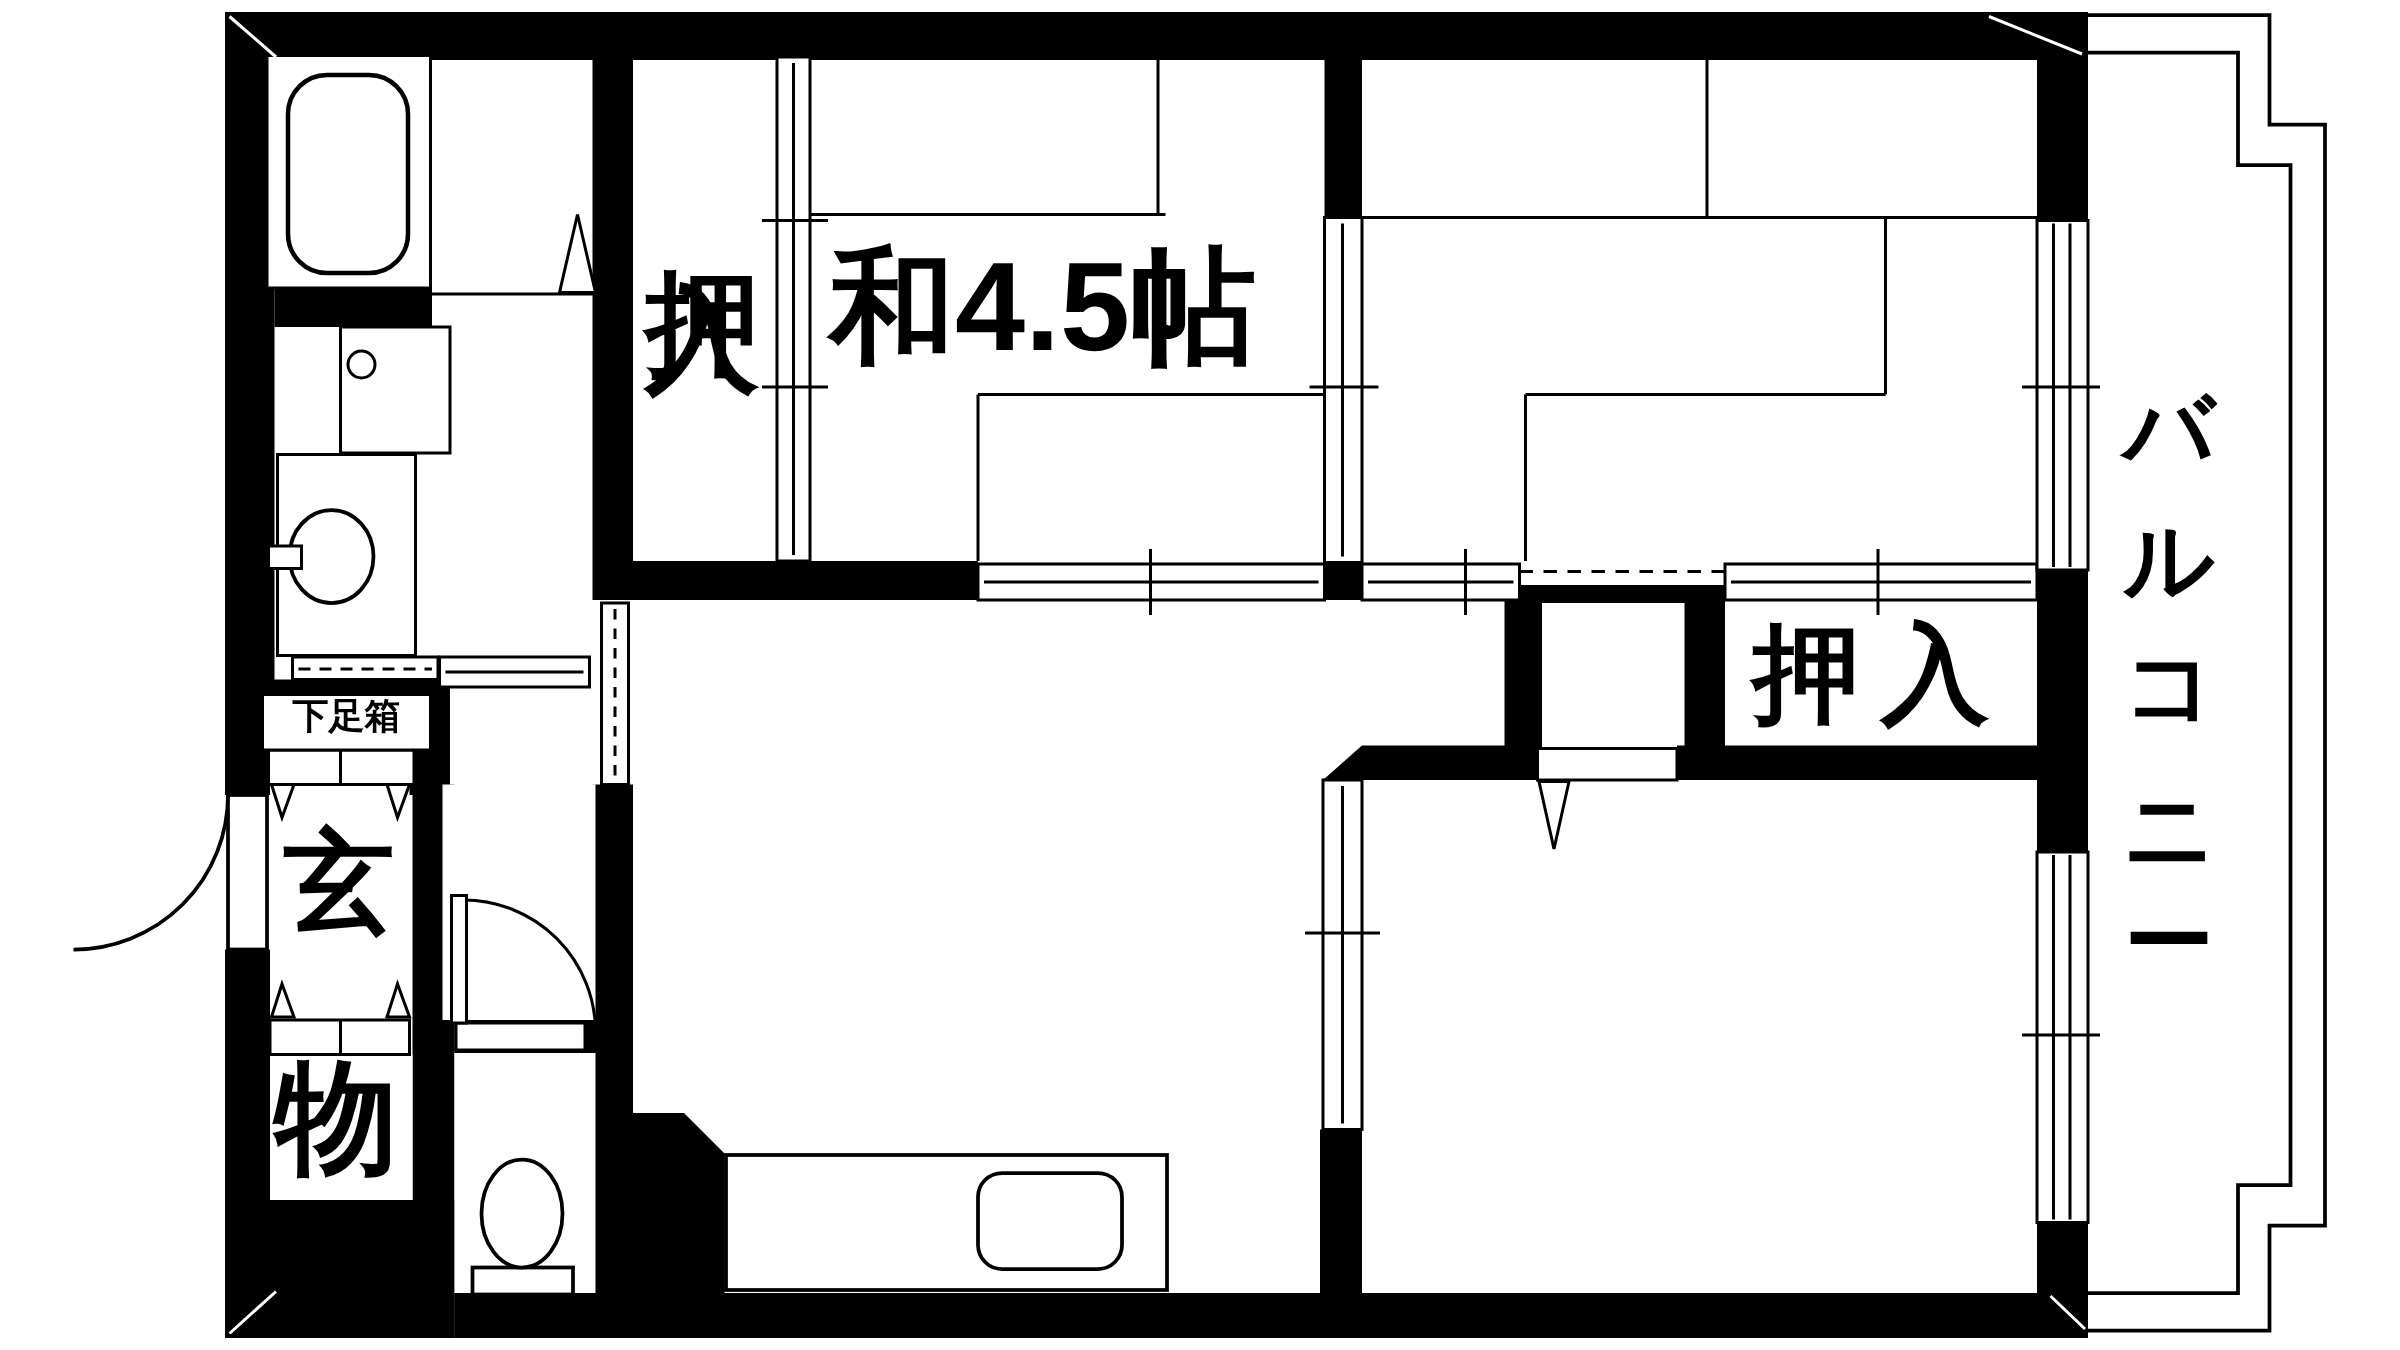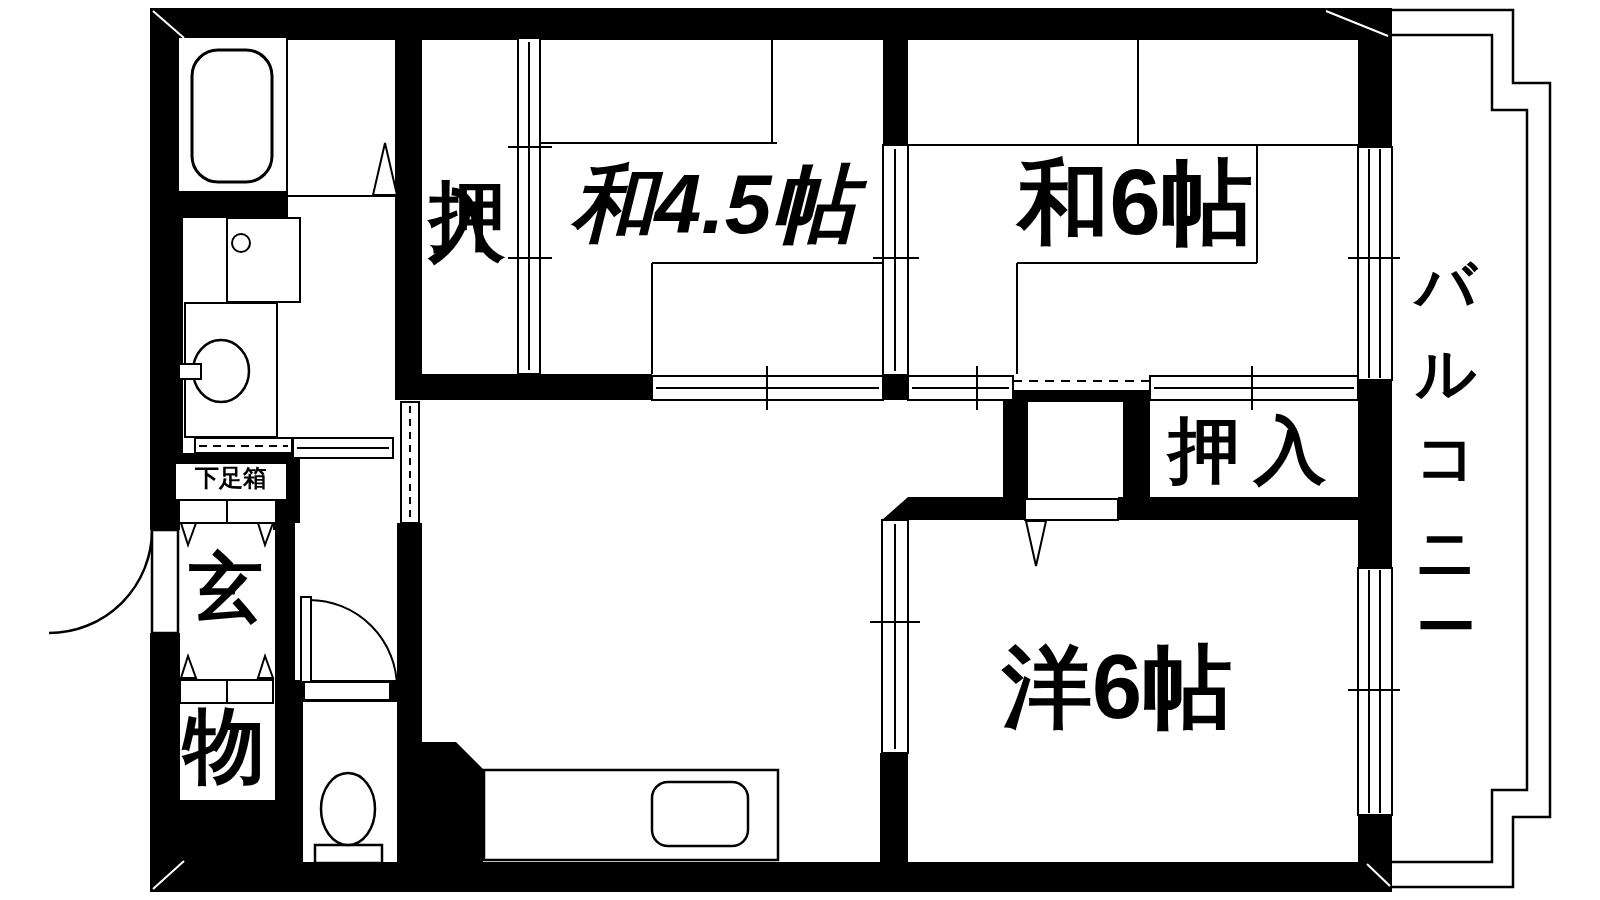--- a/index.html
+++ b/index.html
@@ -213,30 +213,28 @@
   <g stroke="#fff" stroke-width="2" fill="none">
     <line x1="153" y1="11" x2="184" y2="38"></line>
     <line x1="1326" y1="11" x2="1388" y2="36"></line>
     <line x1="153" y1="889" x2="184" y2="861"></line>
     <line x1="1367" y1="864" x2="1390" y2="886"></line>
   </g>
 </svg>
 
   <div class="label vtext" style="left:430px;top:118px;font-size:76px;letter-spacing:6px;">押入</div>
 
-  <div class="label center" style="left:538px;top:162px;width:350px;font-size:84px;font-style:italic;">和4.5帖</div>
-
-  <div class="label center" style="left:985px;top:156px;width:300px;font-size:92px;">和6帖</div>
+  <div class="label center" style="left:520px;top:162px;width:350px;font-size:84px;">和4.5帖</div>
+
 
   <div class="label vtext" style="left:1416px;top:218px;font-size:60px;letter-spacing:26px;">バルコニー</div>
 
 
   <div class="label" style="left:1168px;top:414px;font-size:72px;letter-spacing:14px;">押入</div>
 
 
-  <div class="label center" style="left:962px;top:642px;width:310px;font-size:90px;">洋6帖</div>
 
   <div class="label" style="left:189px;top:551px;font-size:74px;">玄</div>
 
   <div class="label" style="left:183px;top:705px;font-size:82px;">物</div>
 
   <div class="label center" style="left:177px;top:466px;width:108px;font-size:24px;">下足箱</div>
 </div>
 
 </body></html>

